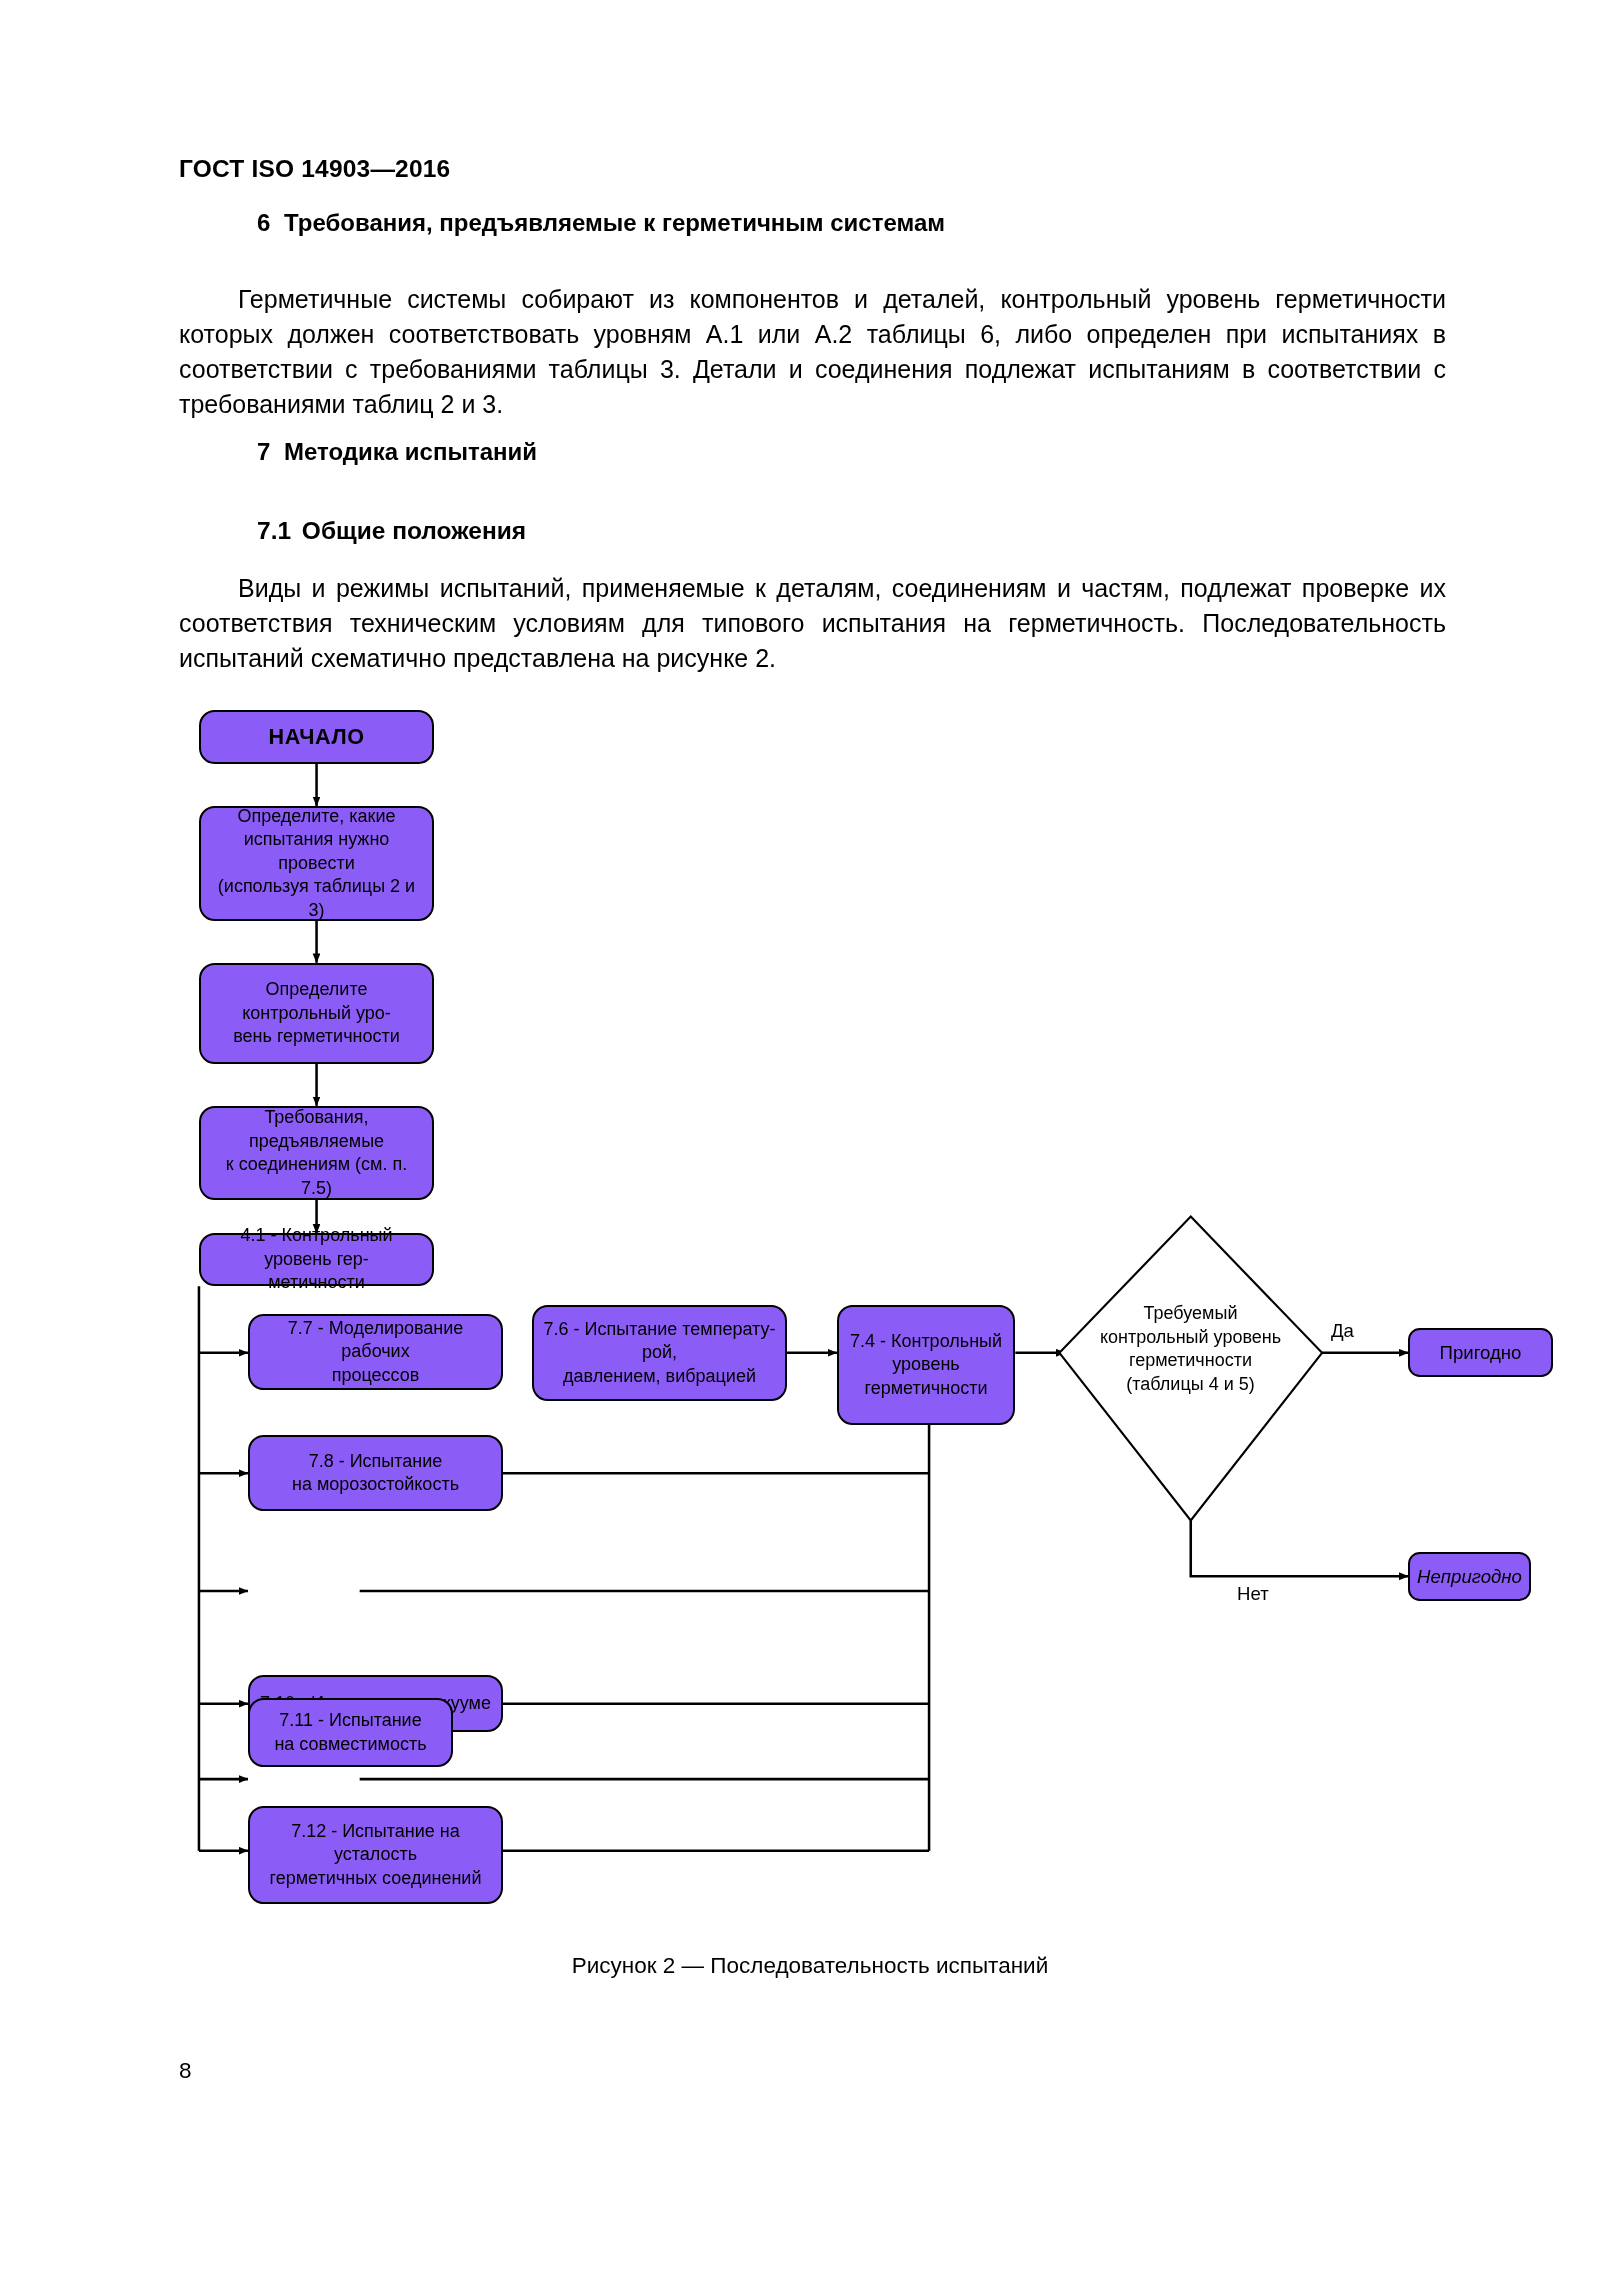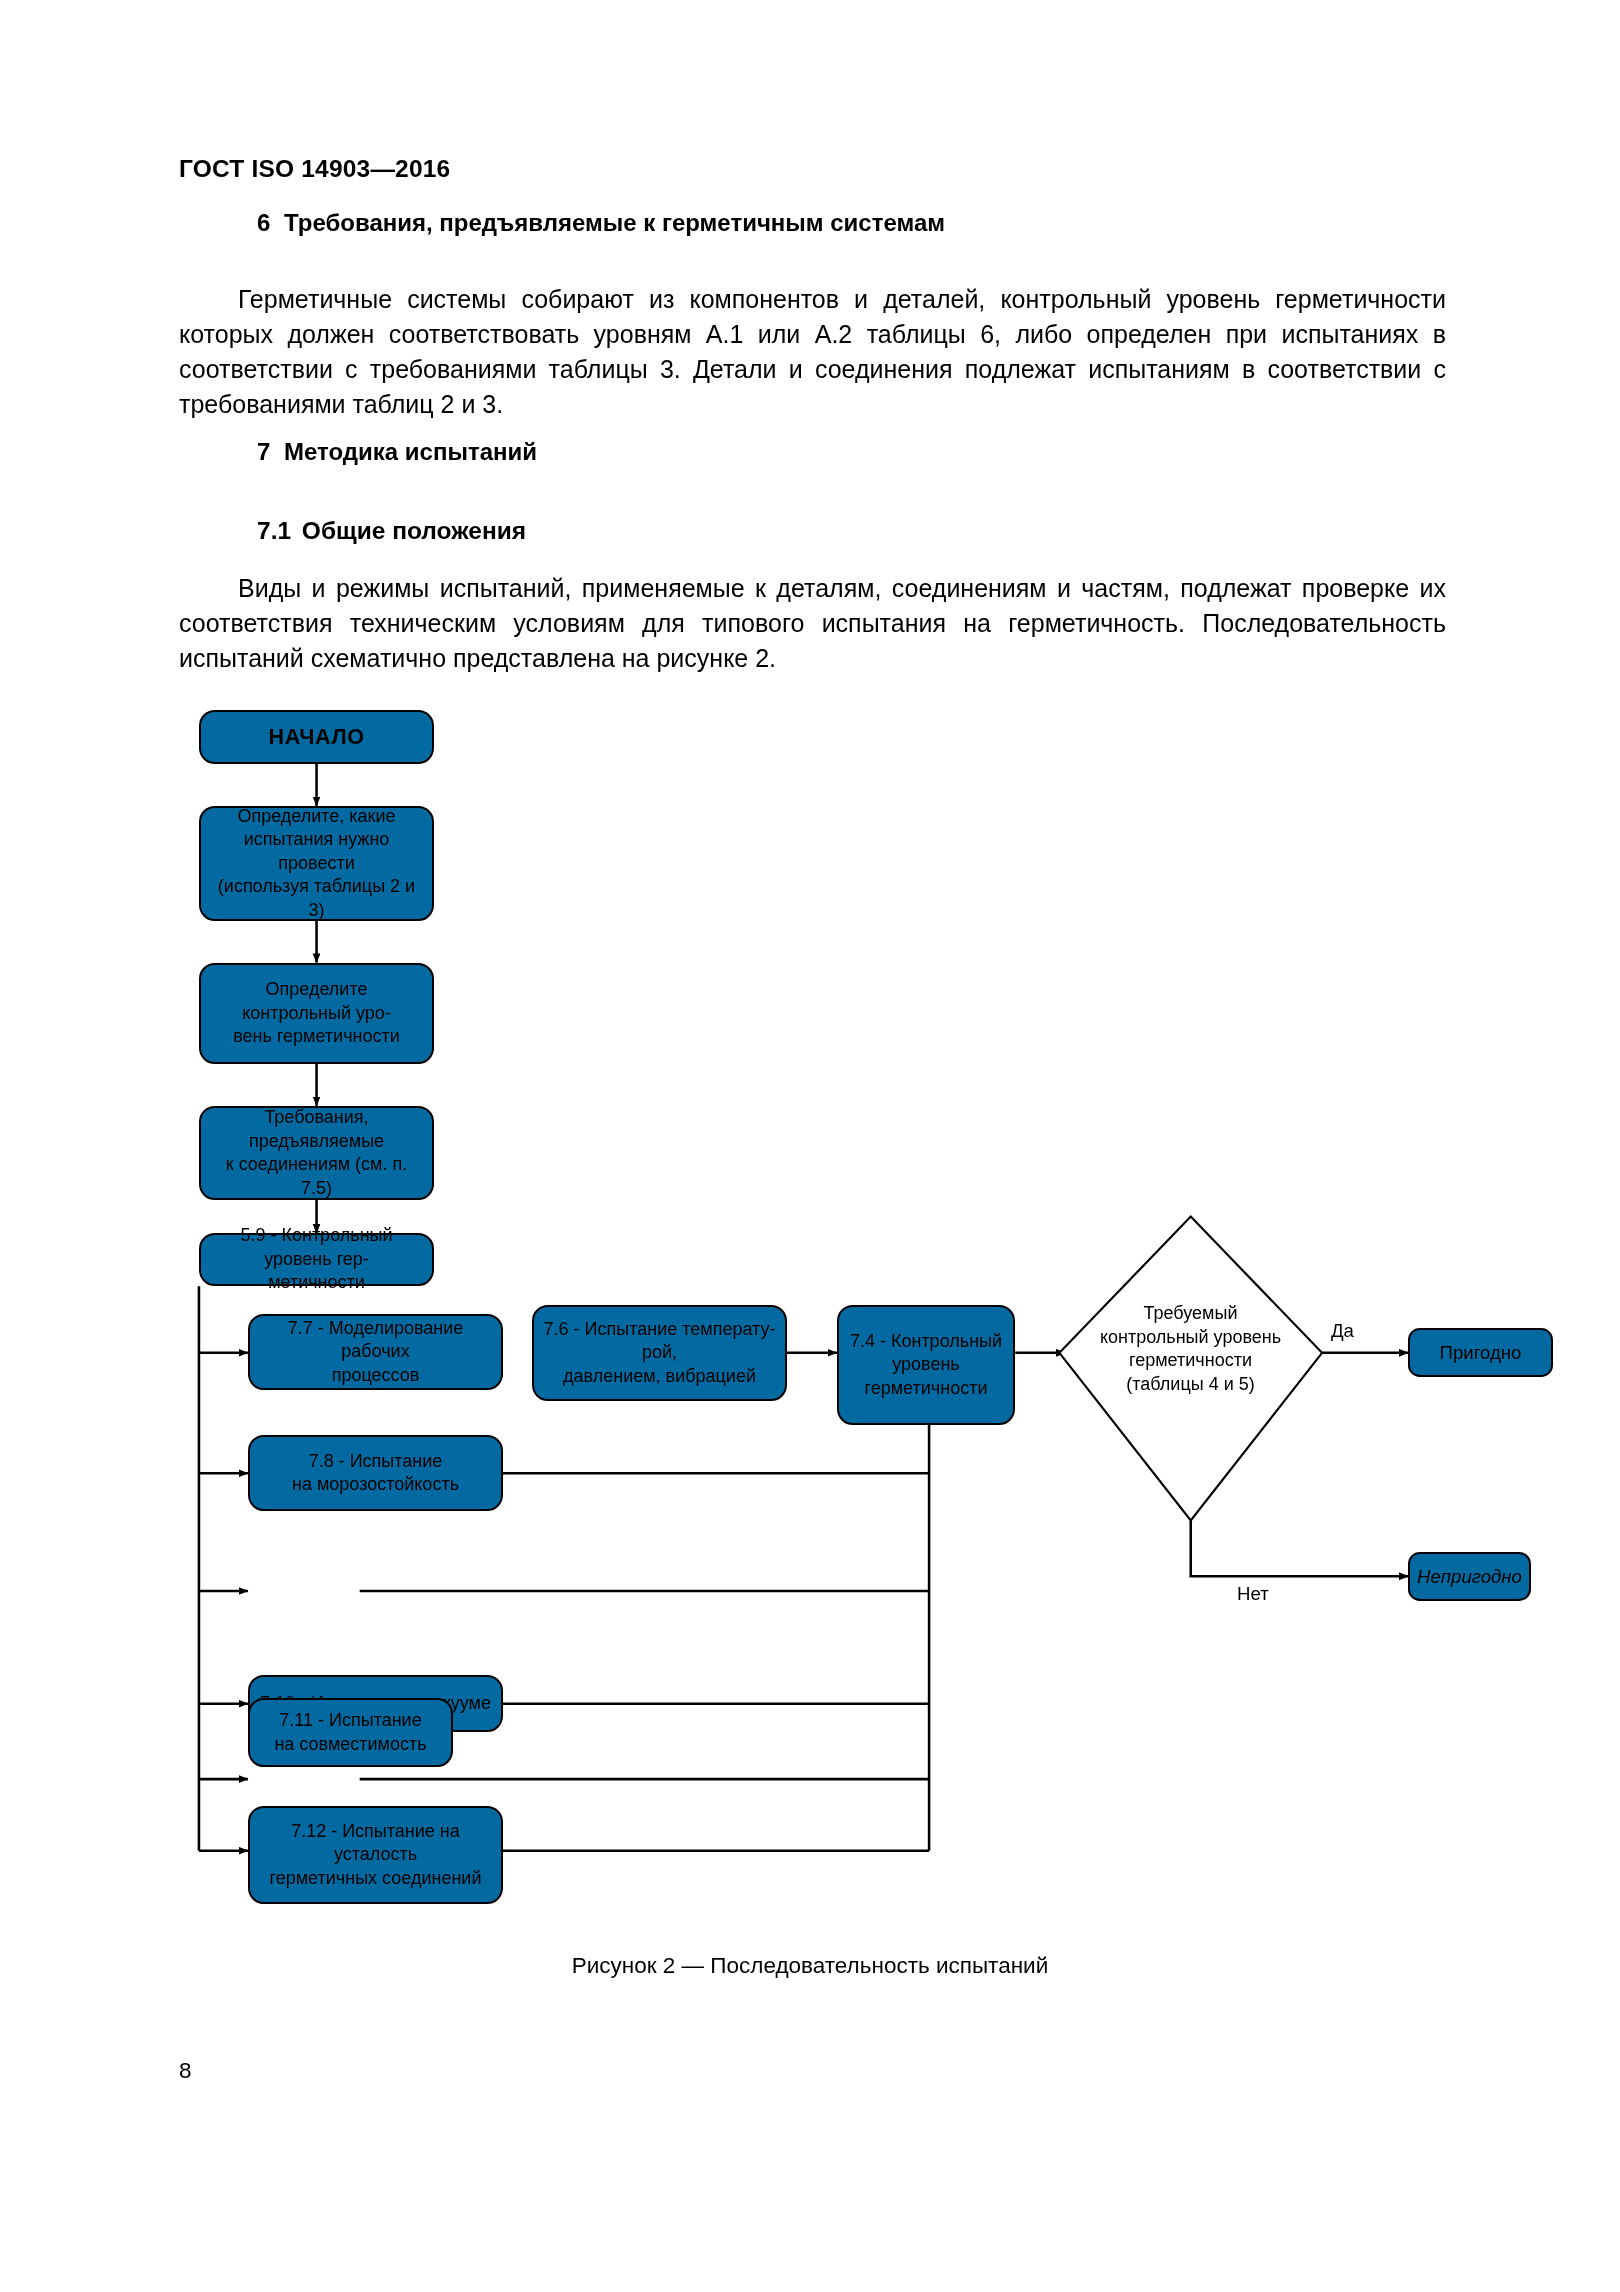--- a/index.html
+++ b/index.html
@@ -73,21 +73,21 @@
 
   
   .chart { position: absolute; left: 0; top: 0; width: 1620px; height: 2293px; }
   .chart svg { position: absolute; left: 0; top: 0; }
 
   .node {
     position: absolute;
     box-sizing: border-box;
     border: 2px solid #000;
     border-radius: 15.7px;
-    background: #0369a1;
+    background: #8b5cf6;
     display: flex;
     align-items: center;
     justify-content: center;
     text-align: center;
     font-size: 18px;
     line-height: 23.5px;
     padding: 2px 7.8px;
   }
   .node.start {
     font-size: 21.6px;
@@ -191,21 +191,21 @@
     <div class="node" style="left:199px; top:806px; width:235px; height:115px; white-space:pre-line;">Определите, какие
 испытания нужно провести
 (используя таблицы 2 и 3)</div>
 
     <div class="node" style="left:199px; top:963px; width:235px; height:101px; white-space:pre-line;">Определите контрольный уро-
 вень герметичности</div>
 
     <div class="node" style="left:199px; top:1106px; width:235px; height:94px; white-space:pre-line;">Требования, предъявляемые
 к соединениям (см. п. 7.5)</div>
 
-    <div class="node" style="left:199px; top:1233px; width:235px; height:53px; white-space:pre-line;">5.9 - Контрольный уровень гер-
+    <div class="node" style="left:199px; top:1233px; width:235px; height:53px; white-space:pre-line;">4.1 - Контрольный уровень гер-
 метичности</div>
 
     <div class="node" style="left:248px; top:1314px; width:255px; height:76px; white-space:pre-line;">7.7 - Моделирование рабочих
 процессов</div>
 
     <div class="node" style="left:248px; top:1435px; width:255px; height:76px; white-space:pre-line;">7.8 - Испытание
 на морозостойкость</div>
 
 
     <div class="node" style="left:248px; top:1675px; width:255px; height:57px;">7.10 - Испытание в вакууме</div>

